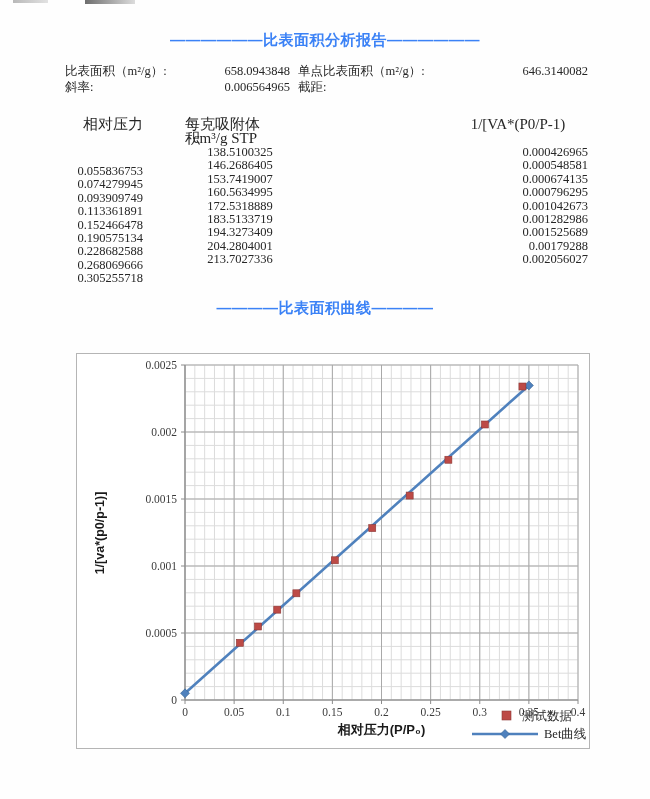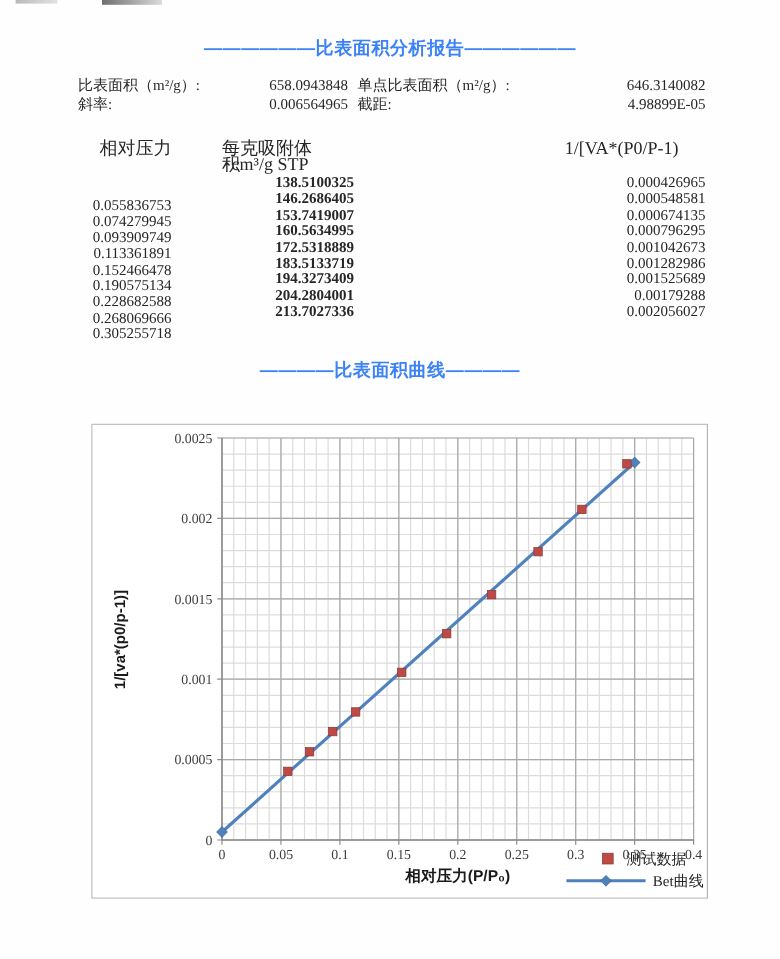--- a/index.html
+++ b/index.html
@@ -18,21 +18,21 @@
   .slabel2{position:absolute;left:298px;}
   .svalue2{position:absolute;left:448px;width:140px;text-align:right;}
   .thead{position:absolute;font-size:15px;line-height:14px;}
   .h-col1{top:117px;left:43px;width:100px;text-align:right;}
   .h-col2a{top:117px;left:185px;width:80px;text-align:left;}
   .h-col2b{top:131px;left:185px;width:80px;text-align:center;}
   .h-col3{top:117px;left:448px;width:140px;text-align:center;}
   #table-rows{position:absolute;top:146px;left:0;width:650px;}
   .trow{position:relative;height:13.4px;font-size:12.5px;line-height:13.4px;}
   .trow .c1{position:absolute;left:43px;width:100px;text-align:right;margin-top:19px;}
-  .trow .c2{position:absolute;left:185px;width:110px;text-align:right;font-weight:bold;}
+  .trow .c2{position:absolute;left:185px;width:110px;text-align:center;}
   .trow .c3{position:absolute;left:448px;width:140px;text-align:right;}
   .chartbox{position:absolute;left:76px;top:353px;width:514px;height:396px;}
   svg text{font-family:"Liberation Serif","DejaVu Serif",serif;}
   svg text.axistitle{font-family:"Liberation Sans","DejaVu Sans",sans-serif;font-weight:bold;}
 </style>
 </head>
 <body>
 
 <div class="page">
   <div class="artifact bar1"></div>
@@ -43,21 +43,20 @@
   <div class="srow sr1">
     <span class="slabel1">比表面积（m²/g）:</span>
     <span class="svalue1">658.0943848</span>
     <span class="slabel2">单点比表面积（m²/g）:</span>
     <span class="svalue2">646.3140082</span>
   </div>
   <div class="srow sr2">
     <span class="slabel1">斜率:</span>
     <span class="svalue1">0.006564965</span>
     <span class="slabel2">截距:</span>
-    <span class="svalue2">4.98899E-05</span>
   </div>
 
   <div class="thead h-col1">相对压力</div>
   <div class="thead h-col2a">每克吸附体积</div>
   <div class="thead h-col2b">cm³/g STP</div>
   <div class="thead h-col3">1/[VA*(P0/P-1)</div>
   <div id="table-rows">
       <div class="trow">
         <span class="c1">0.055836753</span>
         <span class="c2">138.5100325</span>

